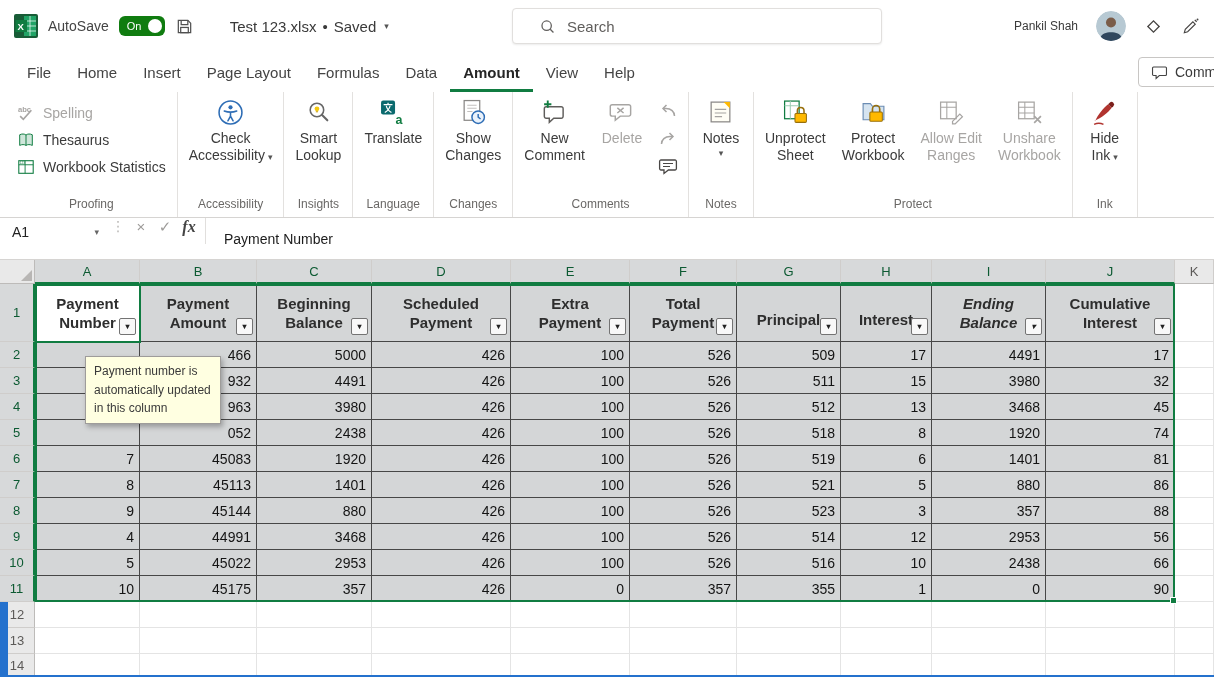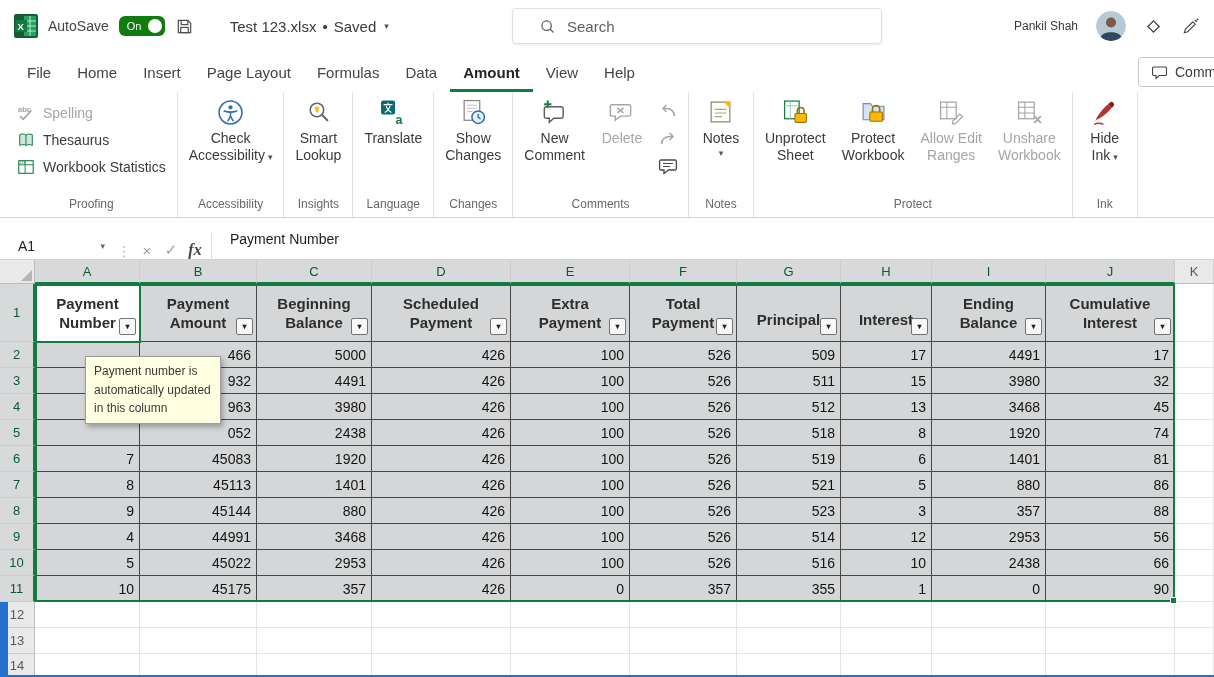--- a/index.html
+++ b/index.html
@@ -44,21 +44,21 @@
   .rb-ic26 svg{width:27px;height:27px}
   .rb-line{line-height:17px;text-align:center;white-space:nowrap}
   .chev{font-size:9px;color:#555;margin-left:3px}
   .rb-chev-row{text-align:center;line-height:12px;font-size:9px;color:#555}
   .disabled{color:#a7a5a3 !important}
   .rb-icon-col{display:flex;flex-direction:column;gap:8px;padding:9px 7px 0}
   .rb-ic20{width:20px;height:20px;color:#454545;cursor:pointer}
   .rb-ic20 svg{width:20px;height:20px}
 
   
-  .formula-bar{height:42px;display:flex;align-items:flex-end;background:#fff;border-bottom:1px solid #d6d4d2;padding-left:8px}
+  .formula-bar{height:42px;display:flex;align-items:flex-start;background:#fff;border-bottom:1px solid #d6d4d2;padding-left:2px}
   .name-box{width:105px;height:27px;display:flex;align-items:center;justify-content:space-between;padding:0 8px 0 10px;font-size:14px;color:#222;cursor:pointer}
   .nb-chev{font-size:9px;color:#666}
   .fb-sep{width:1px;height:26px;background:#e1dfdd;margin:0 4px}
   .grip{color:#b9b7b5;font-size:14px;margin:0 4px}
   .fb-btn{width:24px;text-align:center;font-size:15px;color:#9d9b99;cursor:pointer}
   .fb-btn.fx{font-style:italic;font-weight:700;color:#444;font-family:"Liberation Serif",serif;font-size:16px}
   .fb-content{flex:1;font-size:14px;color:#1c1c1c;padding-left:14px;height:100%;display:flex;align-items:center;cursor:text}
 
   
   .sheet{position:relative;width:1214px;height:417px;background:#fff;user-select:none}
@@ -509,21 +509,21 @@
             <div class="hline">Principal</div>
           </div>
           <div class="filter-btn">▾</div>
         </div>
         <div class="g-cell tblh single" style="width: 91px;">
           <div class="hlines">
             <div class="hline">Interest</div>
           </div>
           <div class="filter-btn">▾</div>
         </div>
-        <div class="g-cell tblh" style="width: 114px;">
+        <div class="g-cell tblh" style="width: 114px; font-style: italic;">
           <div class="hlines">
             <div class="hline">Ending</div>
             <div class="hline">Balance</div>
           </div>
           <div class="filter-btn">▾</div>
         </div>
         <div class="g-cell tblh" style="width: 129px;">
           <div class="hlines">
             <div class="hline">Cumulative</div>
             <div class="hline">Interest</div>

